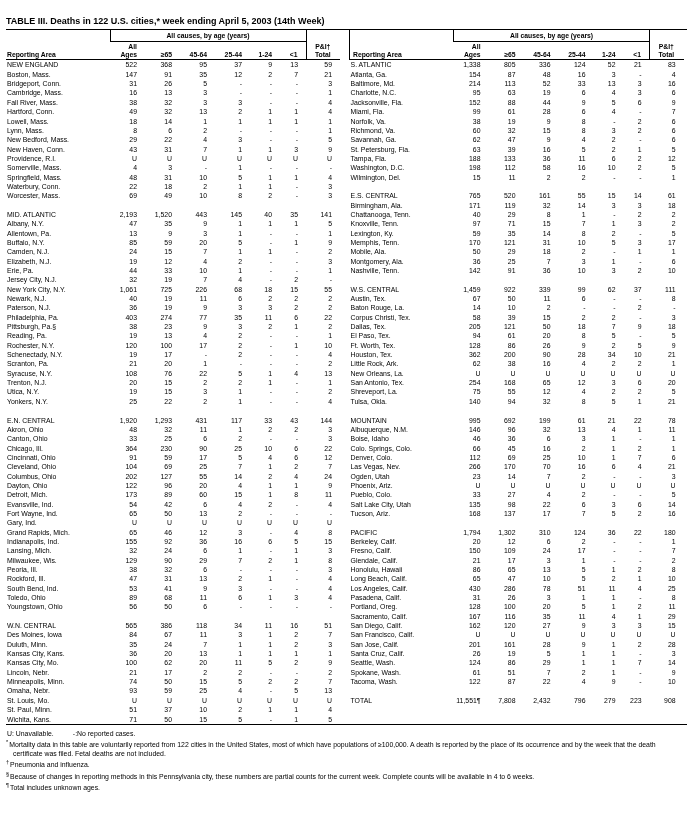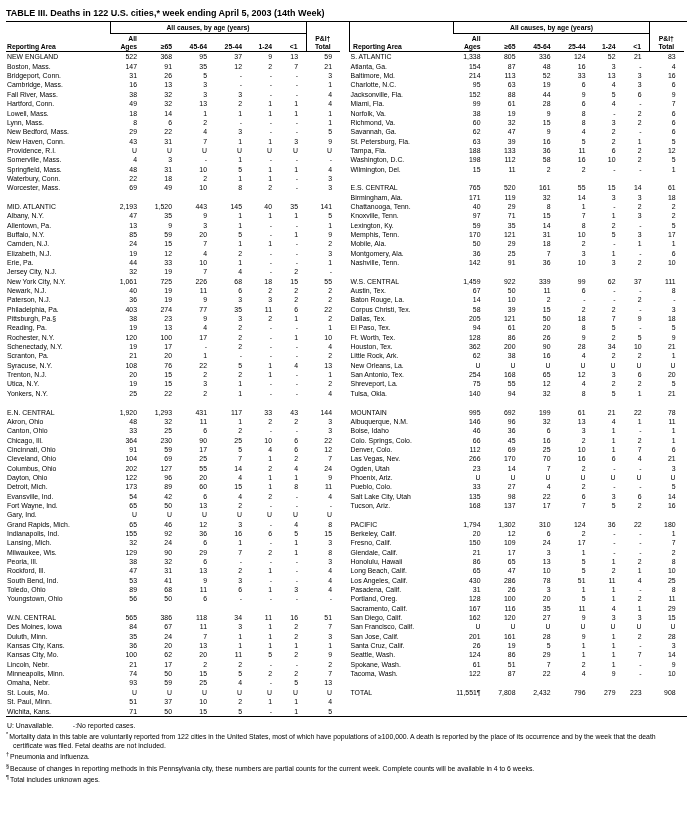--- a/index.html
+++ b/index.html
@@ -1,16 +1,16 @@
 <!DOCTYPE html>
 <html><head>
 <meta charset="utf-8">
 <style>
   html,body{margin:0;padding:0;background:#fff;color:#000;}
-  .page{width:693px;height:820px;box-sizing:border-box;padding:8px 6px;font-family:"Liberation Sans",sans-serif;}
+  .page{width:693px;height:820px;box-sizing:border-box;padding:16px 6px;font-family:"Liberation Sans",sans-serif;}
   .title{font-size:9px;font-weight:bold;margin:0 0 3px 0;}
   .tables{display:flex;gap:9px;border-top:1.5px solid #000;border-bottom:1px solid #000;align-items:flex-start;}
   table{border-collapse:collapse;table-layout:fixed;width:334px;}
   col.c-area{width:104px}col.c-v{width:35px}col.c-v5{width:30px}col.c-v6{width:26px}col.c-pi{width:34px}
   thead th{font-weight:bold;font-size:6.8px;line-height:1.15;vertical-align:bottom;padding:1px 0;}
   .group-head{text-align:center;border-left:1px solid #000;border-right:1px solid #000;border-bottom:1px solid #000;padding:2px 0 1px;}
   .ra-head{text-align:left;padding-left:1px;border-bottom:1px solid #000;}
   .half-right .ra-head{border-left:1px solid #000;padding-left:3px;}
   .pi-head{text-align:center;border-left:1px solid #000;border-bottom:1px solid #000;white-space:pre-line;padding:1px 1px 1px 0;}
   .cols-row th{text-align:right;padding:1px 8px 1px 0;border-bottom:1px solid #000;white-space:pre-line;}

